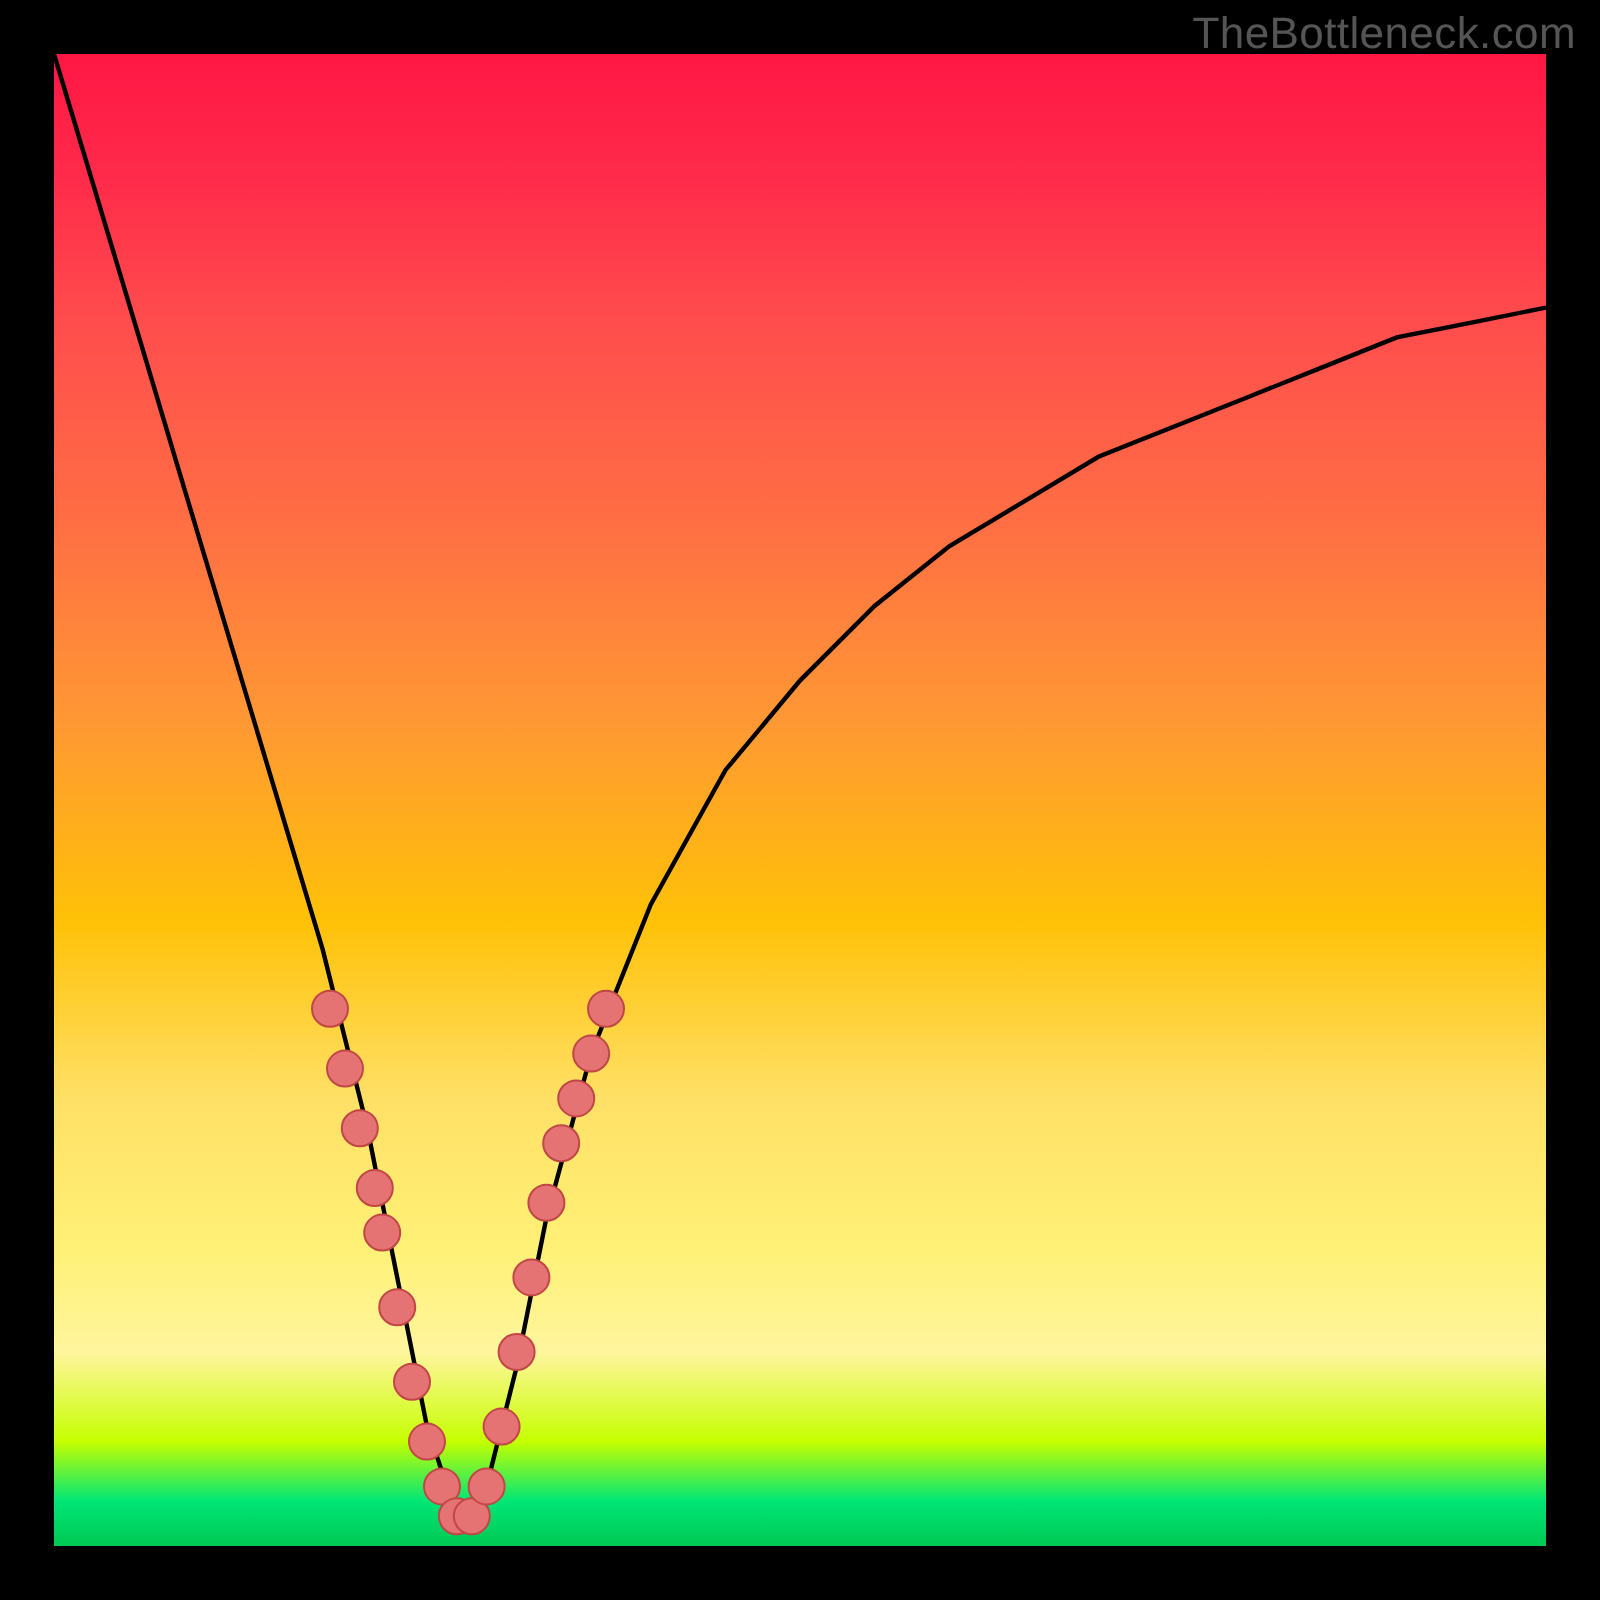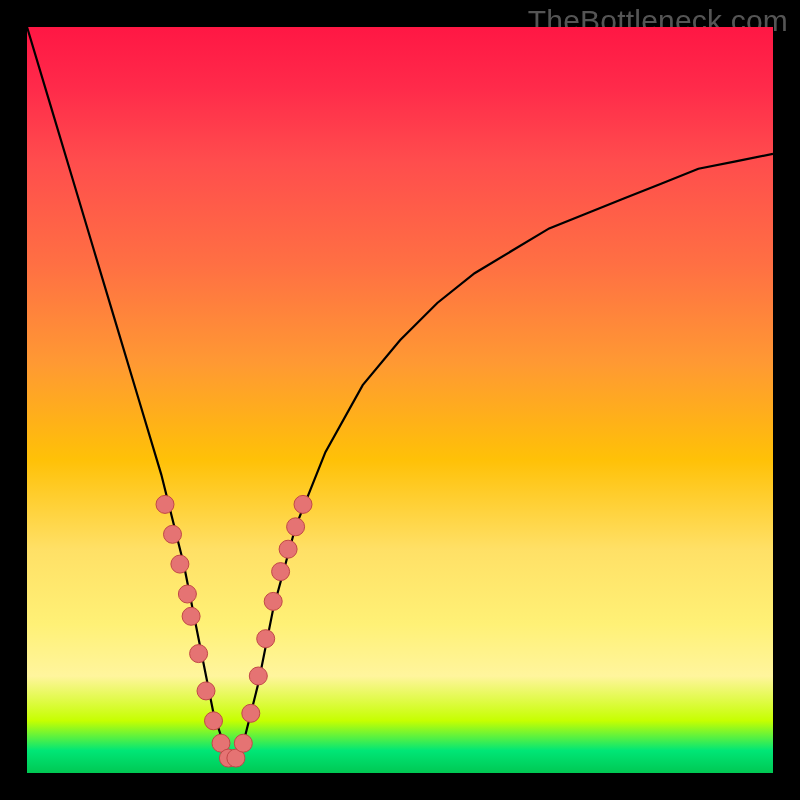--- a/index.html
+++ b/index.html
@@ -38,21 +38,21 @@
       #c6ff00 93%,
       #00e676 97%,
       #00c853 100%
     );
   }
   .watermark {
     position: absolute;
     top: 4px;
     right: 12px;
     color: #555;
-    font-size: 30px;
+    font-size: 22px;
     font-weight: 500;
     letter-spacing: 0.2px;
     user-select: none;
   }
   svg.curve-layer {
     position: absolute;
     left: 0;
     top: 0;
     width: 746px;
     height: 746px;

